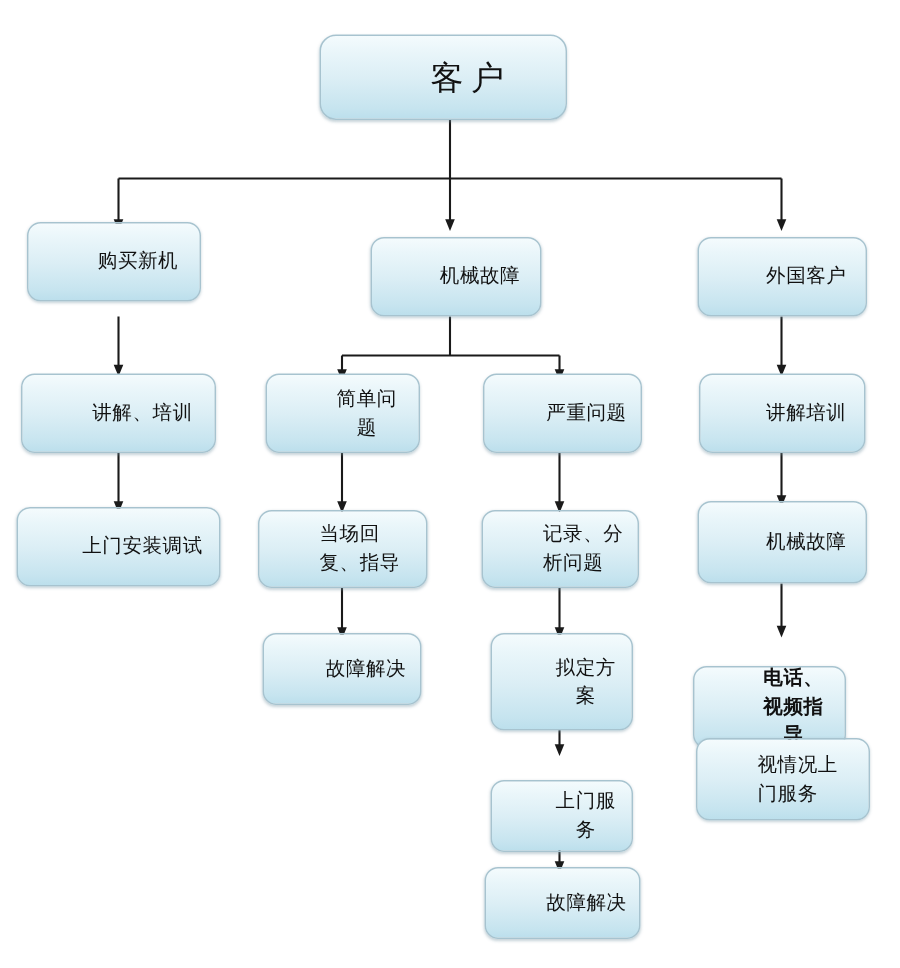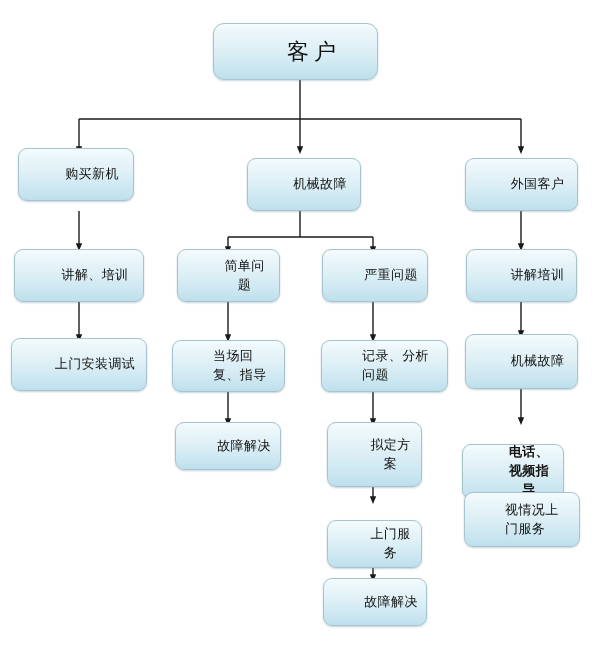--- a/index.html
+++ b/index.html
@@ -147,21 +147,21 @@
   <div class="node center" style="left:466px; top:249px; width:111px; height:53px;">
     <span class="label">讲解培训</span>
   </div>
 
   <div class="node center" style="left:11px; top:338px; width:136px; height:53px;">
     <span class="label">上门安装调试</span>
   </div>
   <div class="node left" style="left:172px; top:340px; width:113px; height:52px;">
     <span class="label">当场回复、指导</span>
   </div>
-  <div class="node left" style="left:321px; top:340px; width:127px; height:52px;">
+  <div class="node left" style="left:321px; top:340px; width:105px; height:52px;">
     <span class="label">记录、分析问题</span>
   </div>
   <div class="node center" style="left:465px; top:334px; width:113px; height:55px;">
     <span class="label">机械故障</span>
   </div>
 
   <div class="node center" style="left:175px; top:422px; width:106px; height:48px;">
     <span class="label">故障解决</span>
   </div>
   <div class="node center" style="left:327px; top:422px; width:95px; height:65px;">

